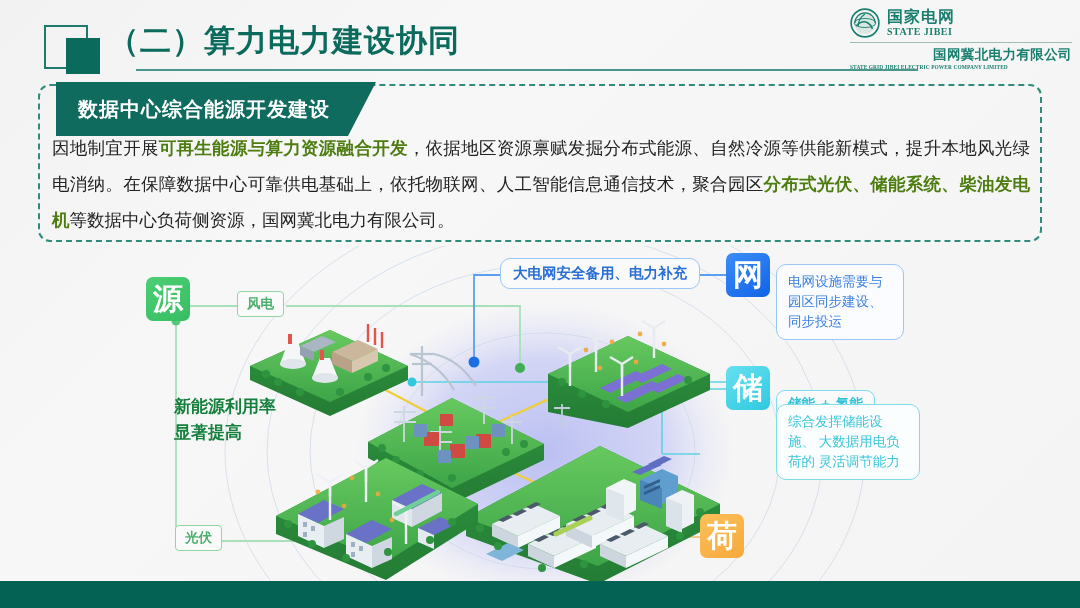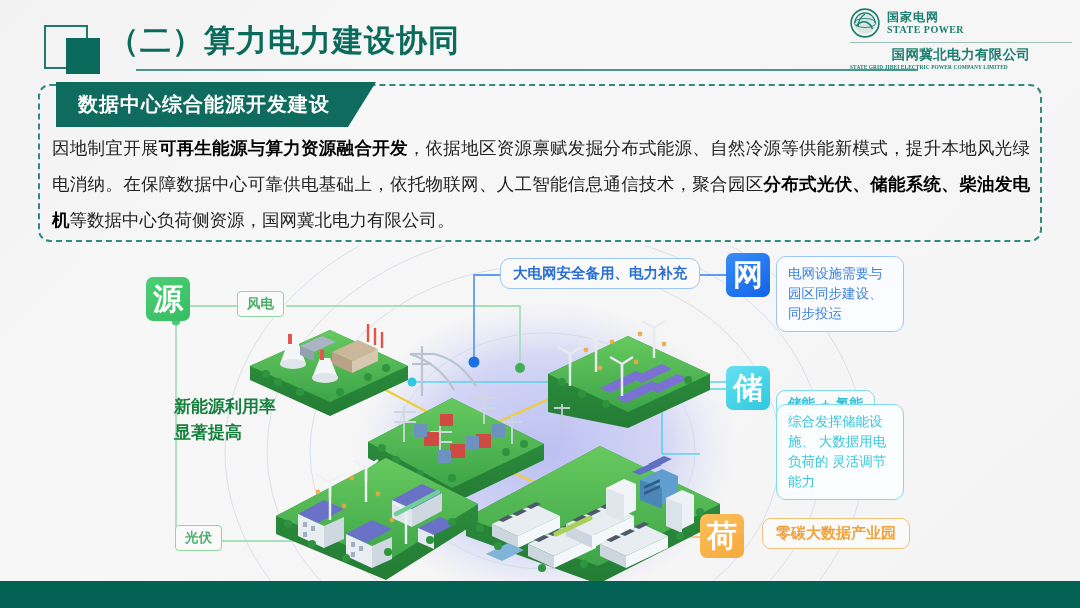--- a/index.html
+++ b/index.html
@@ -34,42 +34,42 @@
   }
   .title-rule{
     position:absolute; left:136px; top:69px; width:782px; height:2px;
     background:#4b958a;
   }
 
   
   .logo-wrap{ position:absolute; right:8px; top:8px; width:222px; height:62px; }
   .logo-top{ display:flex; align-items:center; gap:7px; }
   .logo-mark{ width:30px; height:30px; flex:0 0 auto; }
-  .logo-cn{ font-size:12px; font-weight:bold; color:#1b7f70; line-height:1.05; letter-spacing:1px;}
+  .logo-cn{ font-size:16px; font-weight:bold; color:#1b7f70; line-height:1.05; letter-spacing:1px;}
   .logo-en{ font-size:10px; font-weight:bold; color:#1b7f70; line-height:1.1; letter-spacing:.5px; font-family:"Liberation Serif",serif;}
   .logo-div{ height:1px; background:#9dbdb7; margin:4px 0 3px 0; }
-  .logo-cn2{ font-size:13.5px; font-weight:bold; color:#1b7f70; letter-spacing:.4px; text-align:center;}
+  .logo-cn2{ font-size:13.5px; font-weight:bold; color:#1b7f70; letter-spacing:.4px; text-align:right;}
   .logo-en2{ font-size:5.4px; font-weight:bold; color:#1b7f70; letter-spacing:.1px; font-family:"Liberation Serif",serif;}
 
   
   .callout{
     position:absolute; left:38px; top:84px; width:1004px; height:158px;
     border:2px dashed #2f8c7d; border-radius:12px; background:transparent;
   }
   .banner{
-    position:absolute; left:56px; top:82px; height:45px; padding:0 46px 0 22px;
+    position:absolute; left:56px; top:82px; height:54px; padding:0 46px 0 22px;
     background:#0f6b5e; color:#fff; font-size:20px; font-weight:bold;
     display:flex; align-items:center; letter-spacing:1px;
     clip-path:polygon(0 0,100% 0,calc(100% - 28px) 100%,0 100%);
   }
   .body-text{
     position:absolute; left:52px; top:130px; width:978px;
     font-size:17.5px; line-height:36px; color:#222; text-align:justify;
   }
-  .hl{ color:#000000; font-weight:bold; }
+  .hl{ color:#4d7c0f; font-weight:bold; }
 
   
   .diagram{ position:absolute; left:0; top:246px; width:1080px; height:335px; }
   .diagram svg{ position:absolute; left:0; top:0; }
 
   
   .lbl{
     position:absolute; display:flex; align-items:center; justify-content:center;
     font-weight:bold; white-space:nowrap; background:#fafafa;
   }
@@ -85,21 +85,21 @@
     border:1.6px solid #7ddcea; border-radius:9px; color:#35c2d8;
     font-size:13.5px; padding:4px 11px;margin-top:20px;
   }
   .pill-orange{
     border:1.6px solid #f3c276; border-radius:9px; color:#f0a23c;
     font-size:15px; padding:5px 13px;
   }
   .box-blue{
     border:1.6px solid #9cc6f5; border-radius:10px; color:#3b80e0;
     font-size:13.5px; line-height:20px; padding:7px 11px;
-    display:block; text-align:left; background:#fbfcff;
+    display:block; text-align:left; background:#fbfcff;margin-top:8px;
   }
   .box-cyan{
     border:1.6px solid #7ddcea; border-radius:10px; color:#3cc6da;
     font-size:13.5px; line-height:20px; padding:7px 11px;
     display:block; text-align:left; background:#fbfeff;
   }
 
   
   .badge{
     position:absolute; width:44px; height:44px; border-radius:7px;
@@ -131,21 +131,21 @@
       <svg class="logo-mark" viewBox="0 0 40 40">
         <circle cx="20" cy="20" r="18.5" fill="none" stroke="#1b7f70" stroke-width="2.2"></circle>
         <circle cx="20" cy="20" r="14.5" fill="#d9e7e3"></circle>
         <path d="M6.5 20a13.5 13.5 0 0 1 27 0" fill="none" stroke="#1b7f70" stroke-width="1.6"></path>
         <path d="M8 24c5-5 11-7 16-4 3 1.8 5 4.6 6 8" fill="none" stroke="#1b7f70" stroke-width="2"></path>
         <path d="M20 8c-6 4-9 10-9 16" fill="none" stroke="#1b7f70" stroke-width="1.6"></path>
         <ellipse cx="20" cy="20" rx="14.5" ry="6" fill="none" stroke="#1b7f70" stroke-width="1.2"></ellipse>
       </svg>
       <div>
         <div class="logo-cn">国家电网</div>
-        <div class="logo-en">STATE POWER</div>
+        <div class="logo-en">STATE JIBEI</div>
       </div>
     </div>
     <div class="logo-div"></div>
     <div class="logo-cn2">国网冀北电力有限公司</div>
     <div class="logo-en2">STATE GRID JIBEI ELECTRIC POWER COMPANY LIMITED</div>
   </div>
 
   <div class="callout"></div>
   <div class="banner">数据中心综合能源开发建设</div>
 
@@ -487,26 +487,25 @@
 
     <div class="badge badge-yuan" style="left:146px; top:31px;">源</div>
     <div class="badge badge-wang" style="left:726px; top:7px;">网</div>
     <div class="badge badge-chu" style="left:726px; top:120px;">储</div>
     <div class="badge badge-he" style="left:700px; top:268px;">荷</div>
 
     <div class="lbl pill-green" style="left:237px; top:45px;">风电</div>
     <div class="lbl pill-green" style="left:175px; top:279px;">光伏</div>
     <div class="lbl pill-blue" style="left:500px; top:12px;font-family:Liberation Serif, serif;">大电网安全备用、电力补充</div>
     <div class="lbl pill-cyan" style="left:776px; top:124px;">储能 ＋ 氢能</div>
-    <div class="lbl pill-orange" style="left:762px; top:272px;">零碳大数据产业园</div>
 
     <div class="box-blue" style="position:absolute; left:776px; top:10px; width:128px;">电网设施需要与
 园区同步建设、
 同步投运</div>
-    <div class="box-cyan" style="position:absolute; left:776px; top:158px; width:128px;">综合发挥储能设施、
+    <div class="box-cyan" style="position:absolute; left:776px; top:158px; width:144px;">综合发挥储能设施、
 大数据用电负荷的
 灵活调节能力</div>
 
     <div class="note-green" style="left:174px; top:148px;">新能源利用率
 显著提高</div>
   </div>
 
   <div class="bottom-bar"></div>
 </div>
 

